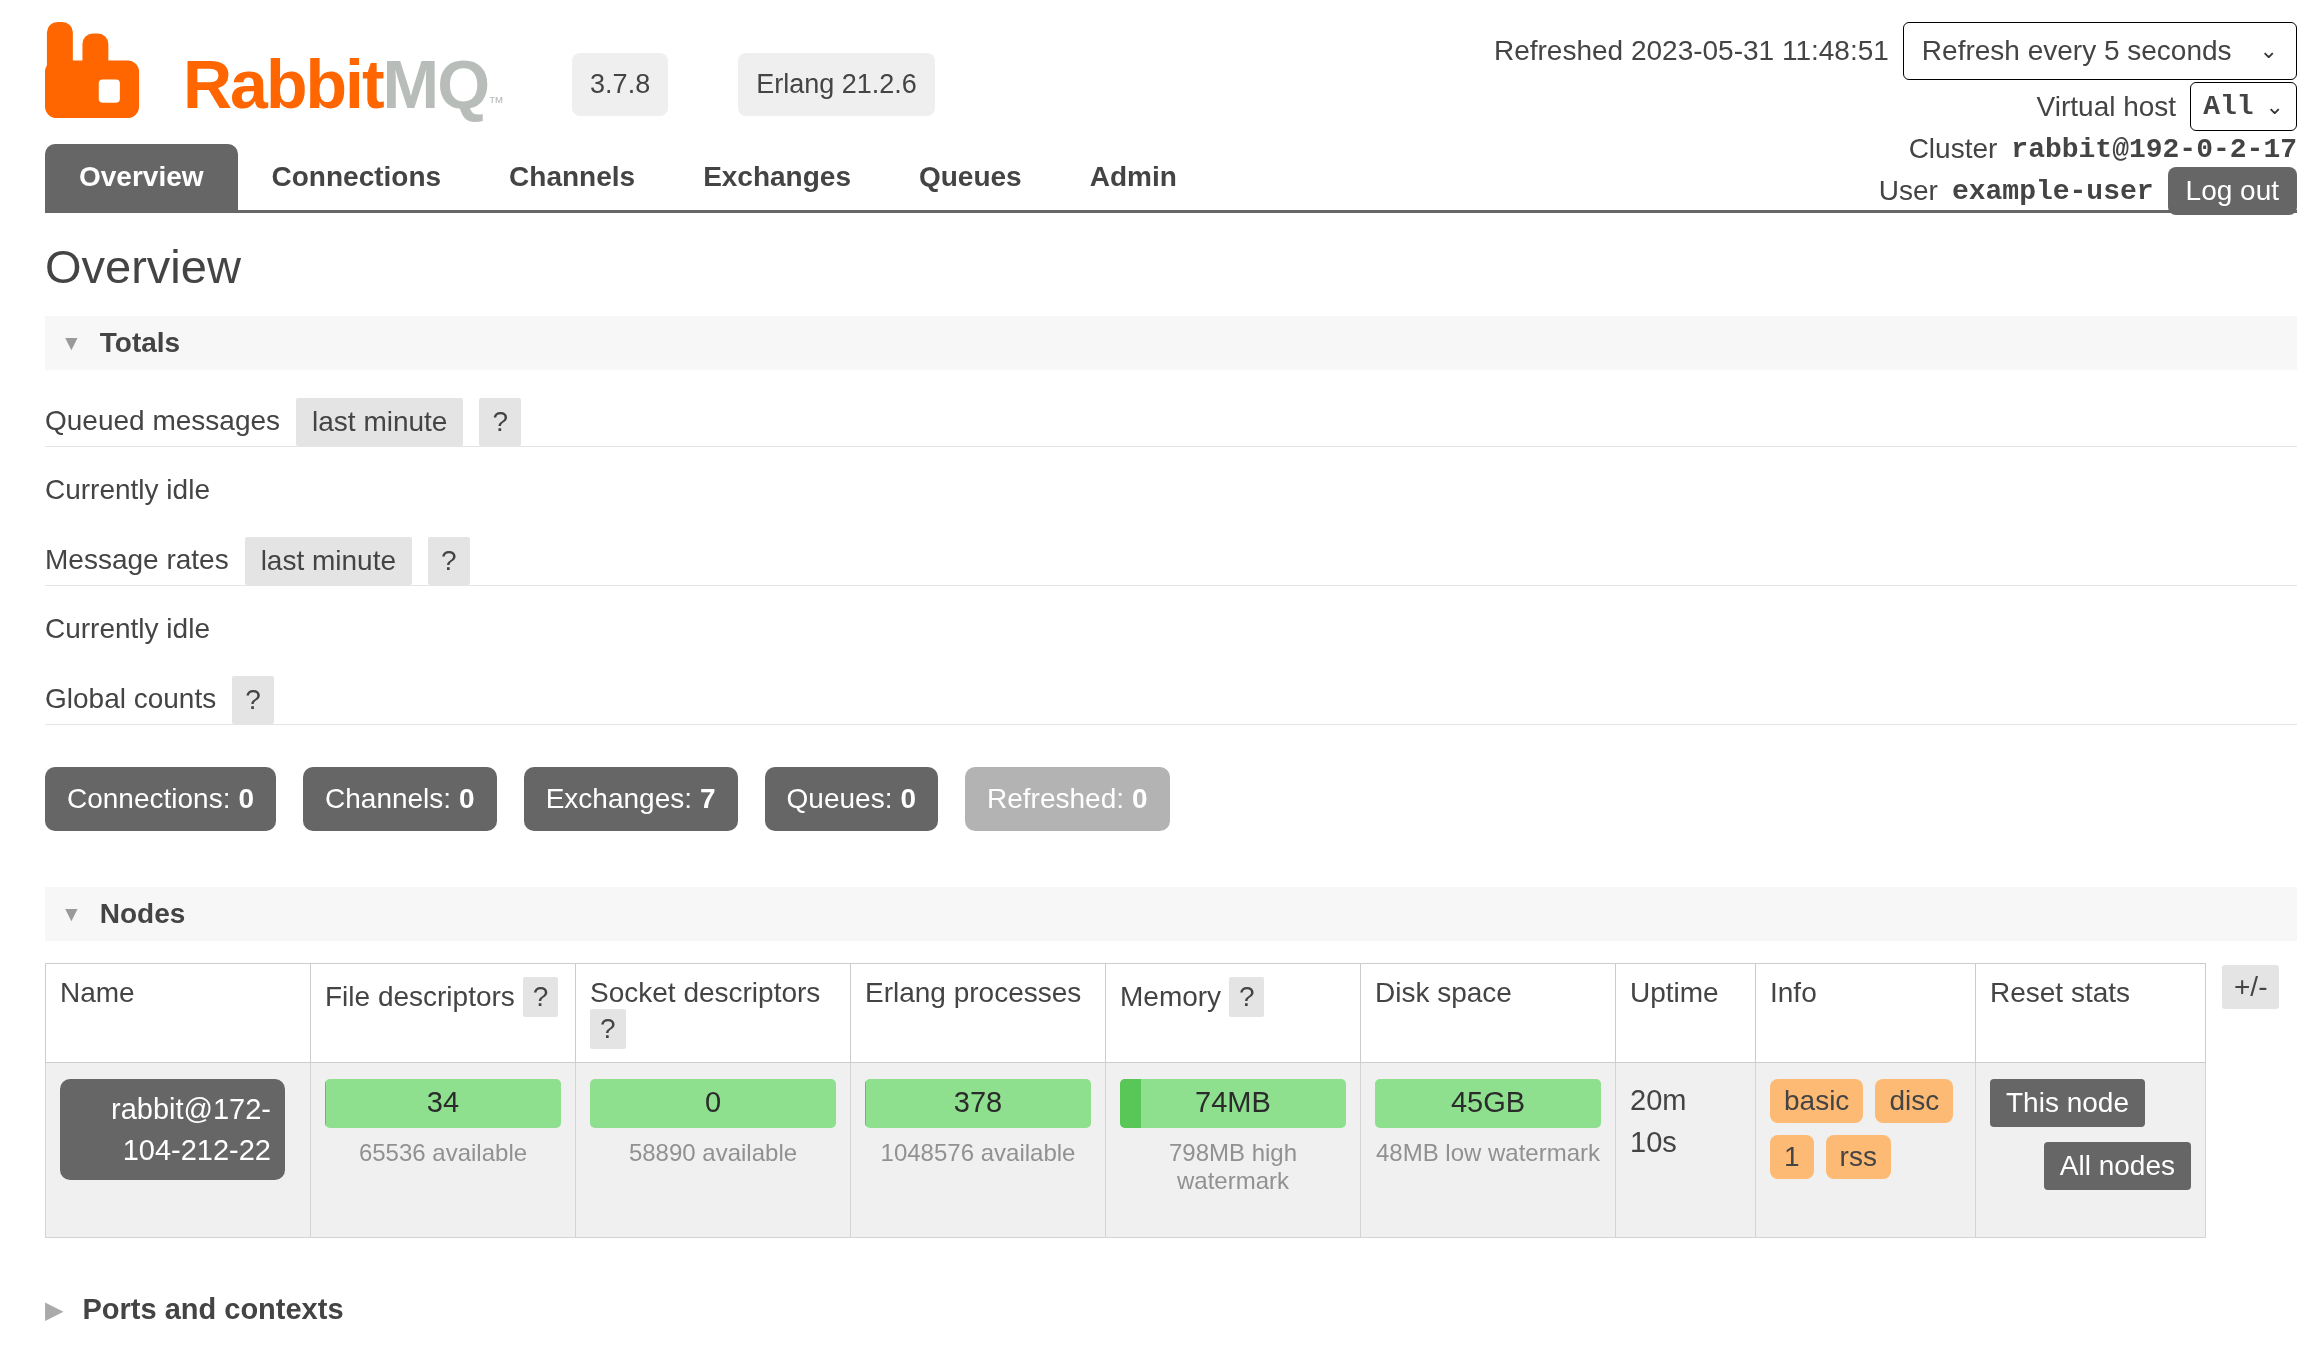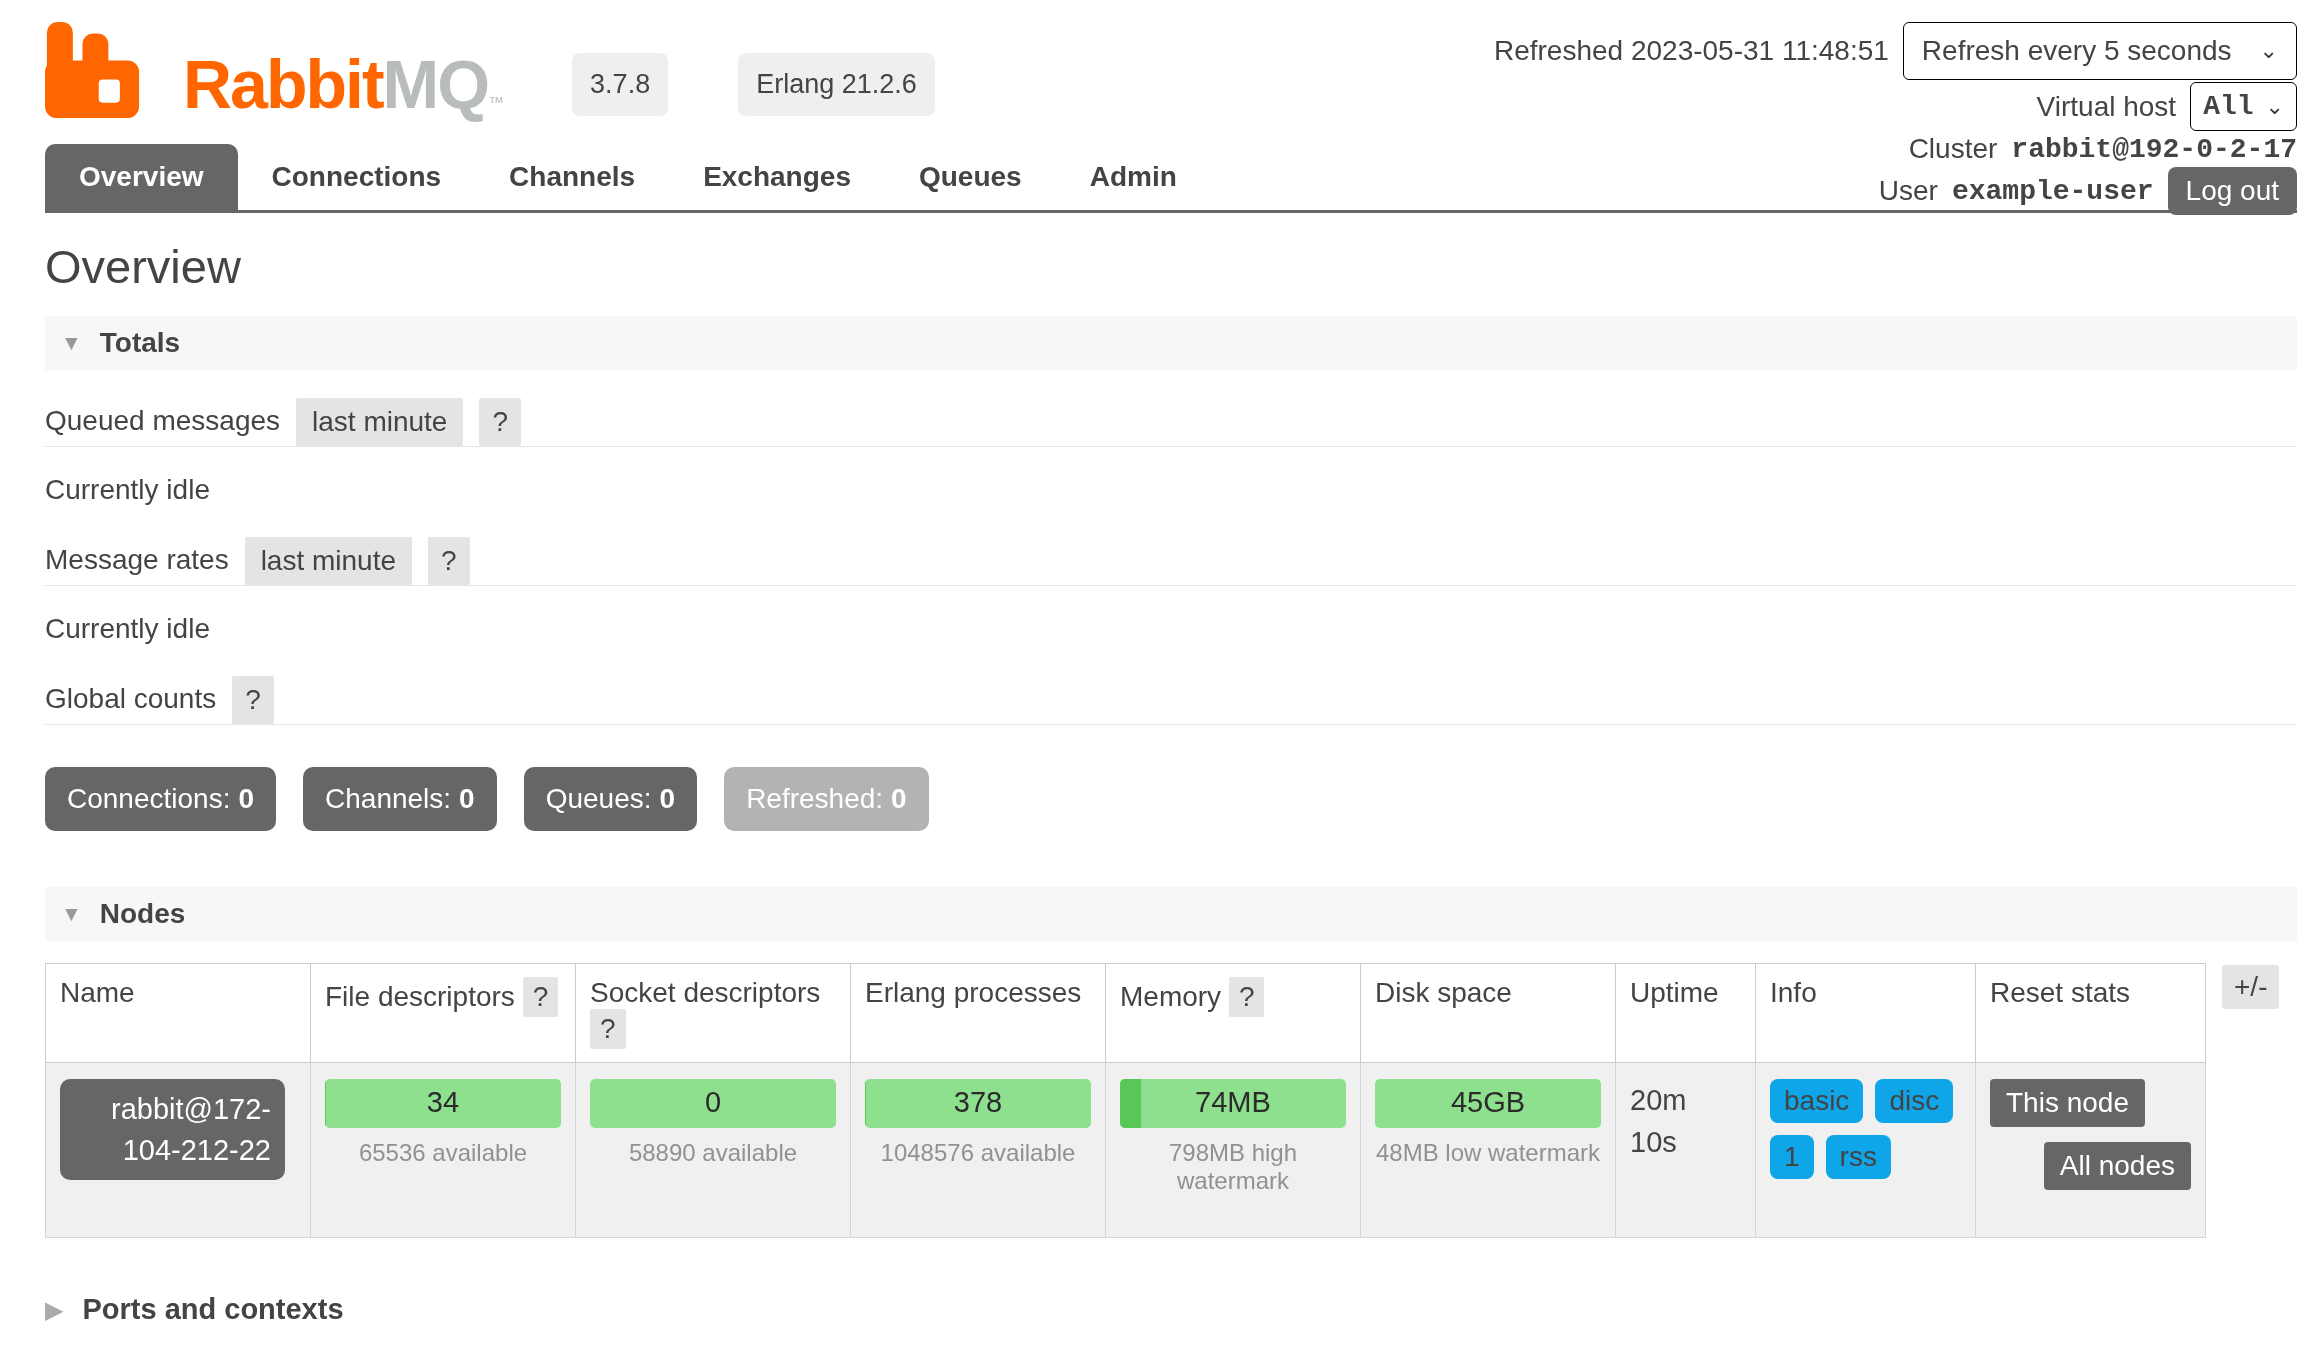--- a/index.html
+++ b/index.html
@@ -53,21 +53,21 @@
   th { font-weight: normal; text-align: left; vertical-align: top; background: #fff; border: 1px solid #ccc; padding: 13px 14px; font-size: 28px; }
   th .chip.help { display: inline-block; padding: 4px 10px; }
   td { background: #f0f0f0; border: 1px solid #d4d4d4; vertical-align: top; padding: 16px 14px 42px; font-size: 28px; }
   .name-badge { background: #666; color: #fff; border-radius: 10px; padding: 10px 14px; font-size: 29px; line-height: 1.4; display: inline-block; max-width: 225px; text-align: right; }
   .meter { position: relative; background: #8ee08e; border-radius: 5px; text-align: center; font-size: 29px; color: #2b2b2b; padding: 7px 0 9px; overflow: hidden; }
   .meter-fill { position: absolute; left: 0; top: 0; bottom: 0; width: 0; background: #58c758; }
   .meter-label { position: relative; }
   .meter-sub { text-align: center; color: #919191; font-size: 24px; margin-top: 11px; }
   .uptime { font-size: 29px; line-height: 1.45; }
   .info-cell-inner { display: flex; flex-wrap: wrap; gap: 12px; max-width: 192px; }
-  .tag { background: #0ea5e9; border-radius: 8px; padding: 6px 14px; font-size: 28px; color: #444; }
+  .tag { background: #fdba74; border-radius: 8px; padding: 6px 14px; font-size: 28px; color: #444; }
   .reset-cell-inner { display: flex; flex-direction: column; gap: 15px; }
   .btn-dark { background: #666; color: #fff; border-radius: 4px; padding: 8px 16px; font-size: 28px; align-self: flex-start; }
   .btn-dark.reset-all { align-self: flex-end; }
   .col-toggle { background: #e4e4e4; padding: 6px 12px; font-size: 28px; border-radius: 3px; margin-top: 2px; }
 
   .collapsed-section { display: flex; align-items: center; gap: 19px; margin: 55px 0; font-size: 29px; font-weight: bold; }
   .arrow { color: #aaa; font-size: 24px; }
 </style>
 </head>
 <body>
@@ -147,20 +147,21 @@
   <div class="idle">Currently idle</div>
 
   <div class="chart-row">
     <span class="lbl">Global counts</span>
     <span class="chip help">?</span>
   </div>
 
   <div class="counts-row">
     <span class="count-badge"><span>Connections:</span><span class="val">0</span></span>
     <span class="count-badge"><span>Channels:</span><span class="val">0</span></span>
+    <span class="count-badge"><span>Exchanges:</span><span class="val">7</span></span>
     <span class="count-badge"><span>Queues:</span><span class="val">0</span></span>
     <span class="count-badge muted"><span>Refreshed:</span><span class="val">0</span></span>
   </div>
 
   <div class="section-bar nodes-bar">
     <span class="tri">▼</span>
     <span>Nodes</span>
   </div>
 
   <div class="table-zone">

